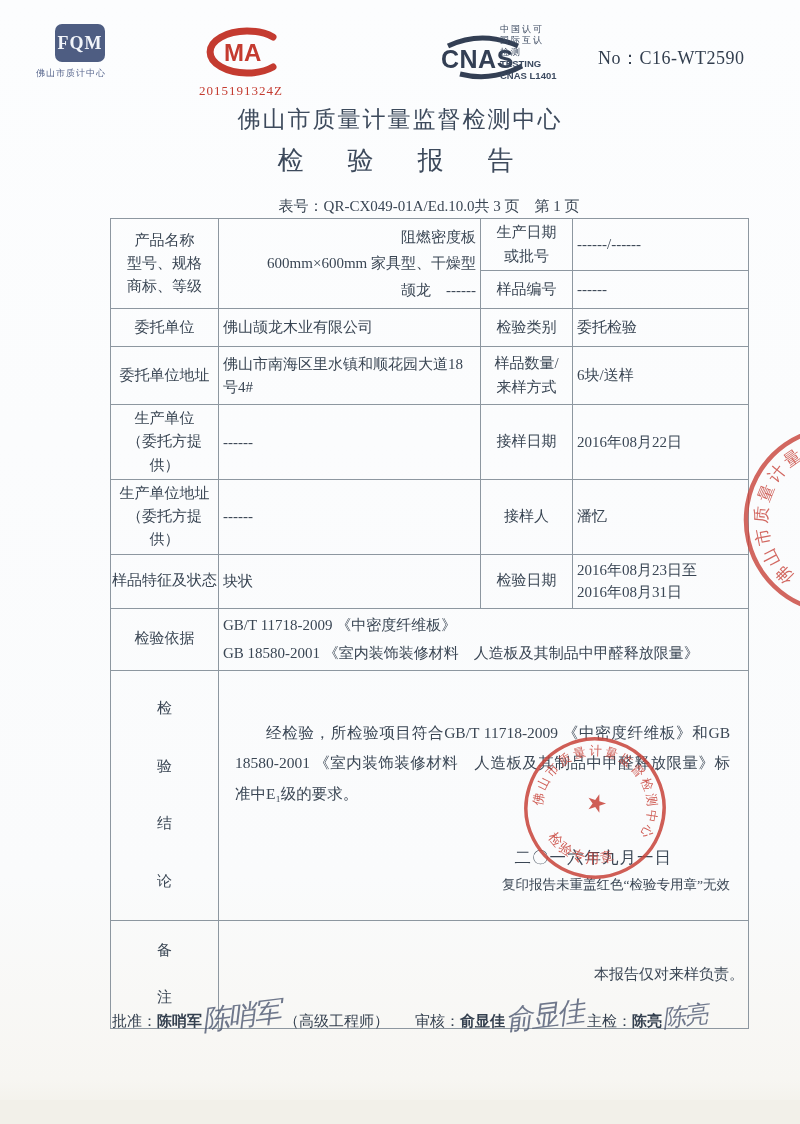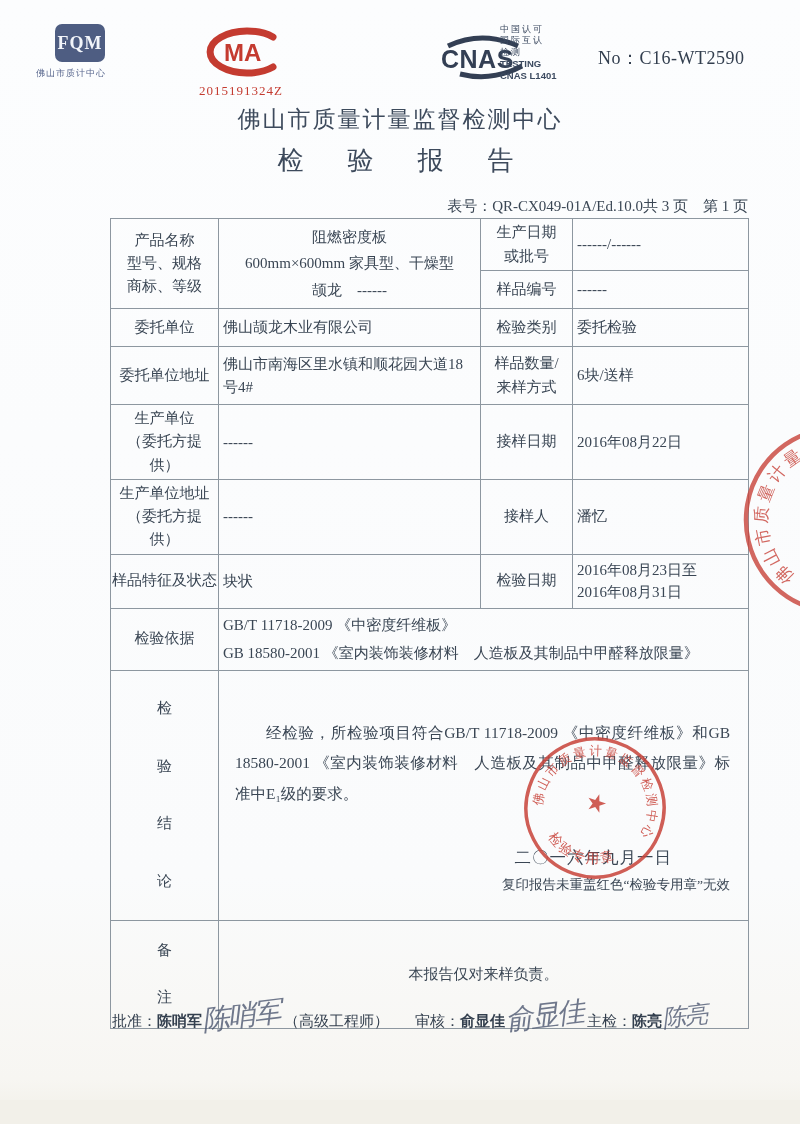--- a/index.html
+++ b/index.html
@@ -21,27 +21,27 @@
   .cal .num{color:#c4473d;font-size:6.5px;margin-top:1px;white-space:nowrap;}
   .ilac{left:370px;top:26px;}
   .cnaslogo{left:438px;top:34px;}
   .cnas-text{left:500px;top:24px;font-family:"Liberation Sans","DejaVu Sans",sans-serif;color:#3c4a60;}
   .cnas-text .cn{font-size:9px;letter-spacing:2px;line-height:1.25;}
   .cnas-text .en{font-size:9.5px;font-weight:bold;line-height:1.3;}
   .report-no{left:598px;top:46px;font-size:18px;color:#323e4e;letter-spacing:.5px;}
   
   .org-title{left:0;top:104px;width:100%;text-align:center;font-size:23px;letter-spacing:2px;color:#3d4a5c;}
   .report-title{left:0;top:143px;width:100%;text-align:center;font-size:26px;letter-spacing:9px;color:#3d4a5c;}
-  .meta-row{left:110px;top:197px;width:638px;display:flex;justify-content:flex-end;font-size:15px;color:#3a4654;}
+  .meta-row{left:110px;top:197px;width:638px;display:flex;justify-content:center;font-size:15px;color:#3a4654;}
   
   table.report{position:absolute;left:110px;top:218px;width:638px;border-collapse:collapse;table-layout:fixed;}
   table.report td{border:1px solid #8d97a0;font-size:15px;color:#3a4654;padding:2px 4px;vertical-align:middle;overflow:hidden;}
   td.lbl{text-align:center;line-height:1.55;}
   td.val{text-align:left;padding-left:10px;line-height:1.5;}
-  td.valc{text-align:center;line-height:1.75;}
+  td.valc{text-align:right;line-height:1.75;}
   .vwrap{display:flex;flex-direction:column;justify-content:space-around;align-items:center;}
   .concl{position:relative;height:100%;vertical-align:top;}
   .concl .para{padding:22px 14px 0 12px;text-indent:2em;line-height:1.95;font-size:15.5px;text-align:justify;}
   .concl .cdate{margin-top:38px;text-align:right;padding-right:72px;font-size:16.5px;letter-spacing:1px;}
   .concl .cnote{margin-top:7px;text-align:right;padding-right:14px;font-size:13.5px;}
   
   .stamp{opacity:.85;pointer-events:none;}
   .stamp-a{left:520px;top:733px;transform:rotate(18deg);}
   .stamp-b{left:738px;top:420px;transform:rotate(-35deg);opacity:.8;}
   

